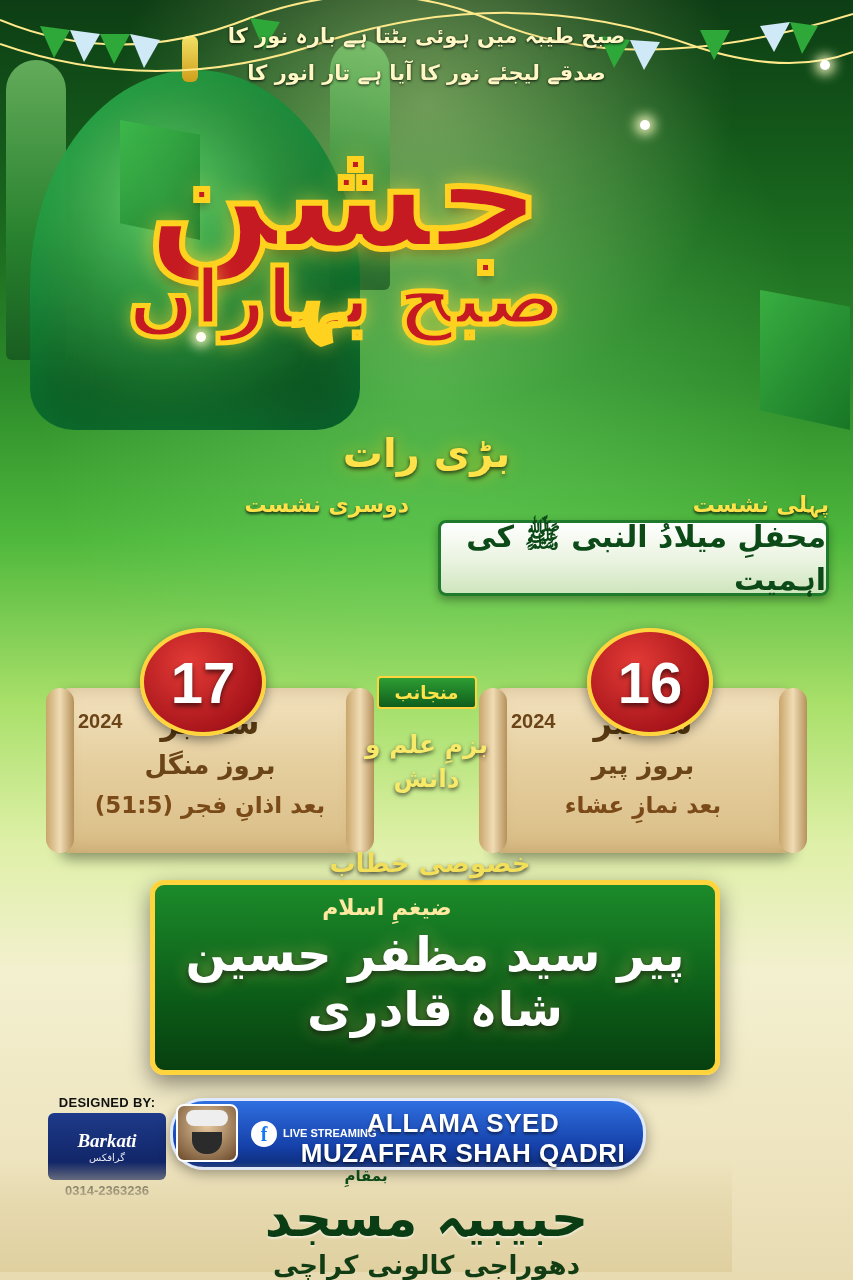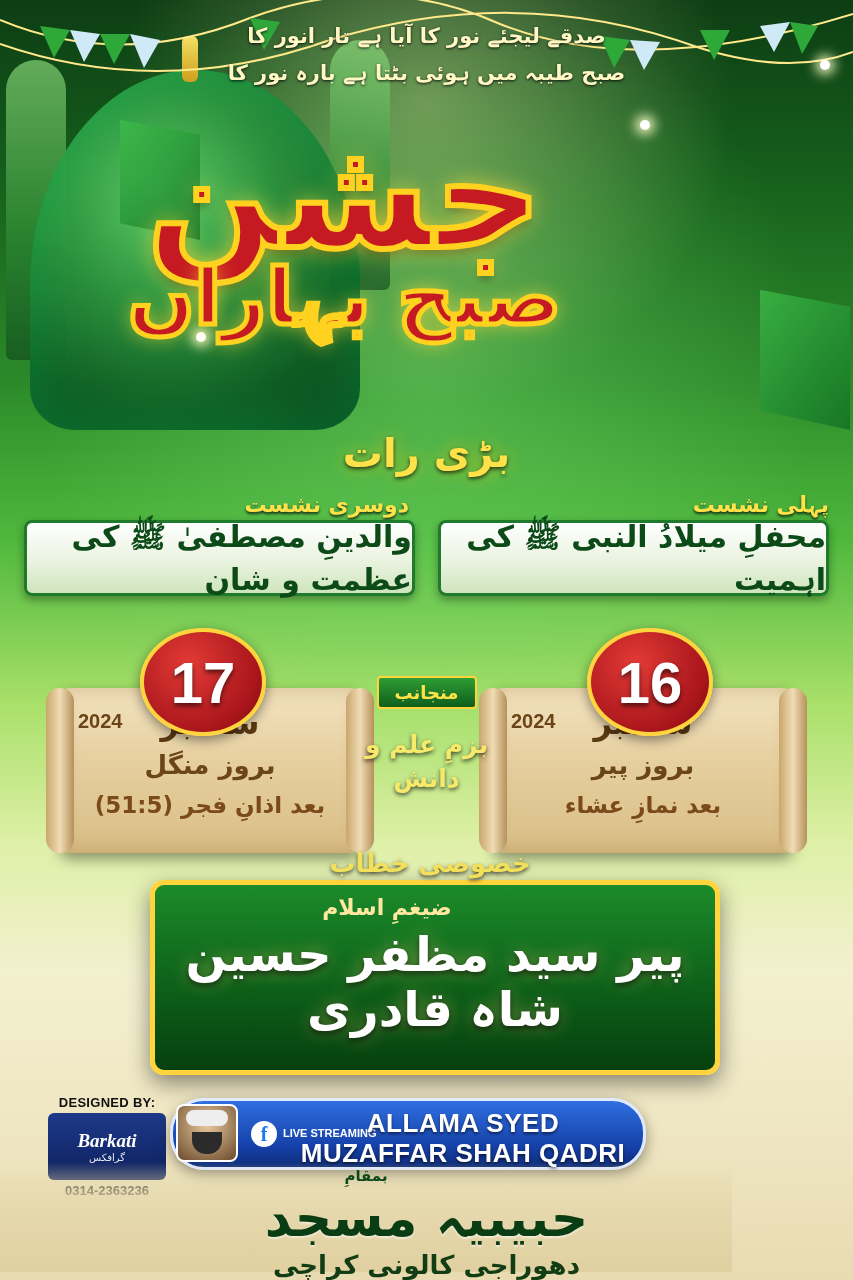--- a/index.html
+++ b/index.html
@@ -240,36 +240,35 @@
         <polygon points="130,34 160,40 144,68"></polygon>
       <polygon points="630,40 660,42 644,70"></polygon>
         <polygon points="760,26 790,22 774,52"></polygon>
     </g>
   </svg>
   <div class="glow-spark" style="left:196px;top:332px;"></div>
   <div class="glow-spark" style="left:640px;top:120px;"></div>
   <div class="glow-spark" style="left:820px;top:60px;"></div>
 
   <div class="top-couplet urdu">
+    <div>صبح طیبہ میں ہوئی بٹتا ہے بارہ نور کا</div>
     <div>صدقے لیجئے نور کا آیا ہے تار انور کا</div>
-    <div>صبح طیبہ میں ہوئی بٹتا ہے بارہ نور کا</div>
   </div>
 
   <div class="main-title">
     <div class="big urdu">جشن</div>
     <div class="sub urdu">صبح بہاراں</div>
   </div>
 
   <div class="night-line urdu">بڑی رات</div>
 
   <div class="sessions">
     <div class="session-tag right urdu">پہلی نشست</div>
     <div class="session right urdu">محفلِ میلادُ النبی ﷺ کی اہمیت</div>
     <div class="session-tag left urdu">دوسری نشست</div>
-    <div class="session left urdu">والدینِ مصطفیٰ ﷺ کی عظمت و شان</div>
   </div>
 
   <div class="scrolls">
     <div class="scroll right">
       <div class="month urdu">ستمبر</div>
       <div class="day urdu">بروز پیر</div>
       <div class="time urdu">بعد نمازِ عشاء</div>
       <div style="position:absolute;top:22px;left:18px;font-size:20px;font-weight:bold;color:#6b4418;">2024</div>
     </div>
     <div class="datebadge right">16</div>

